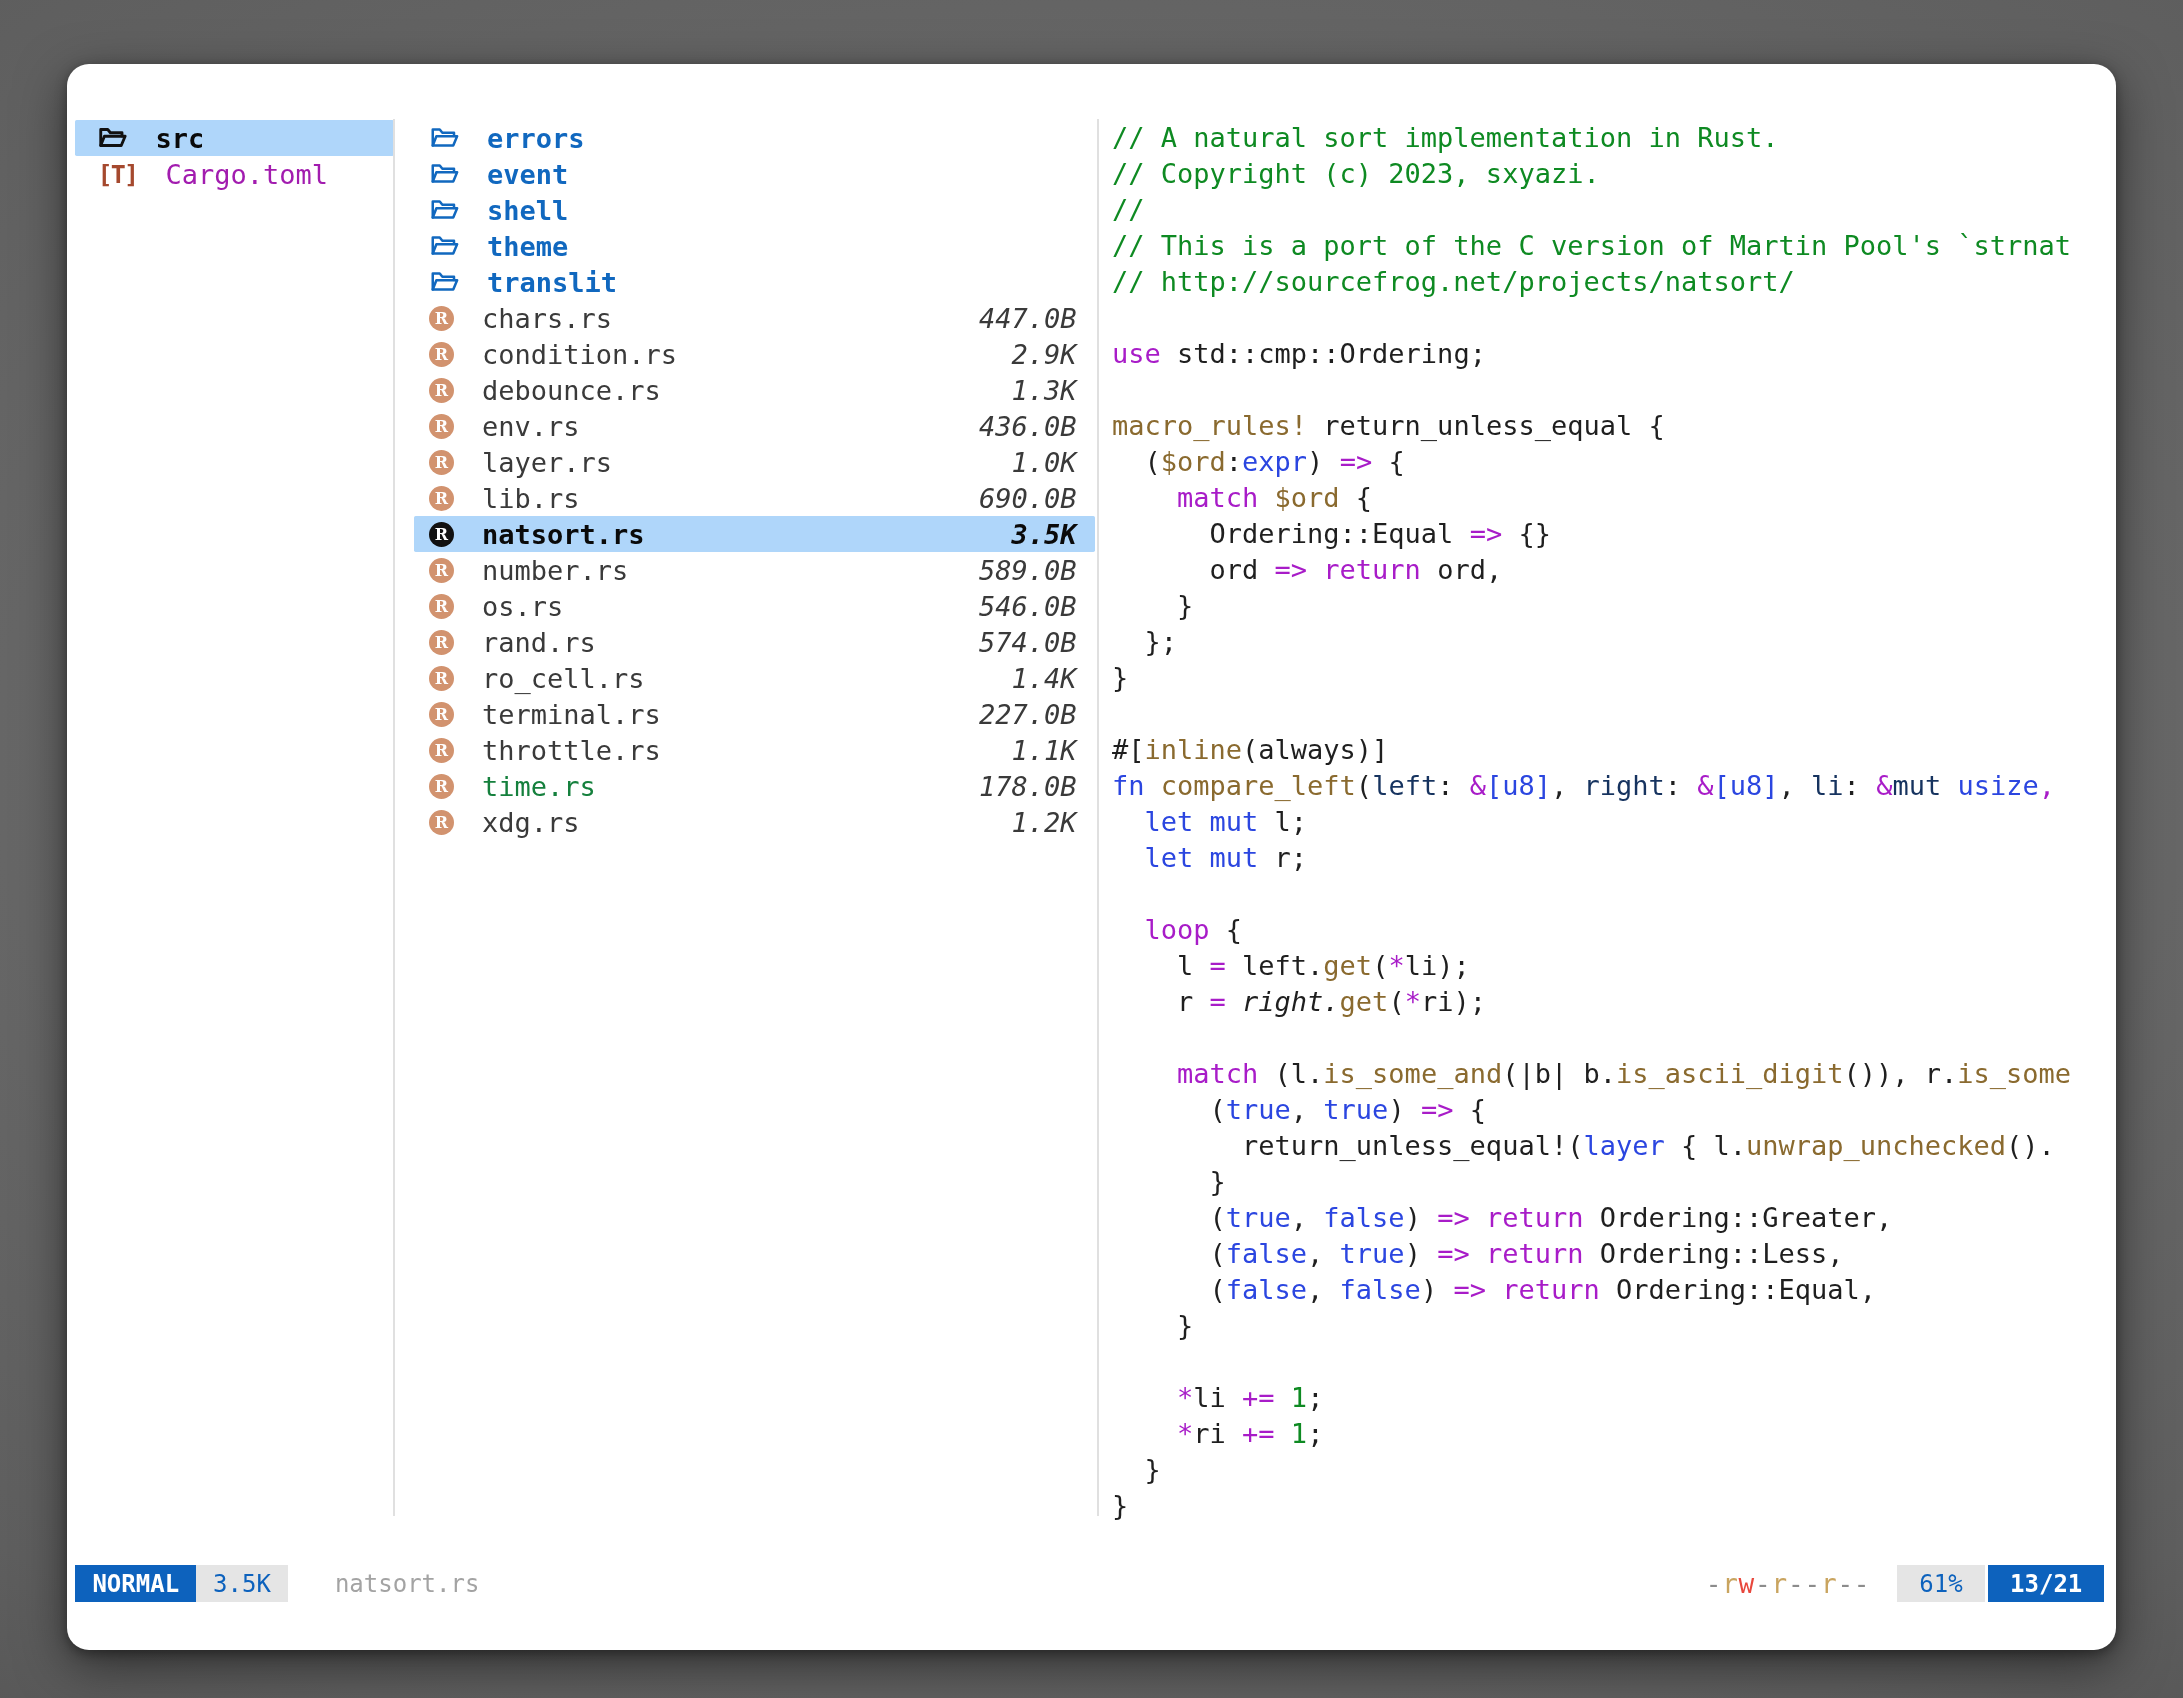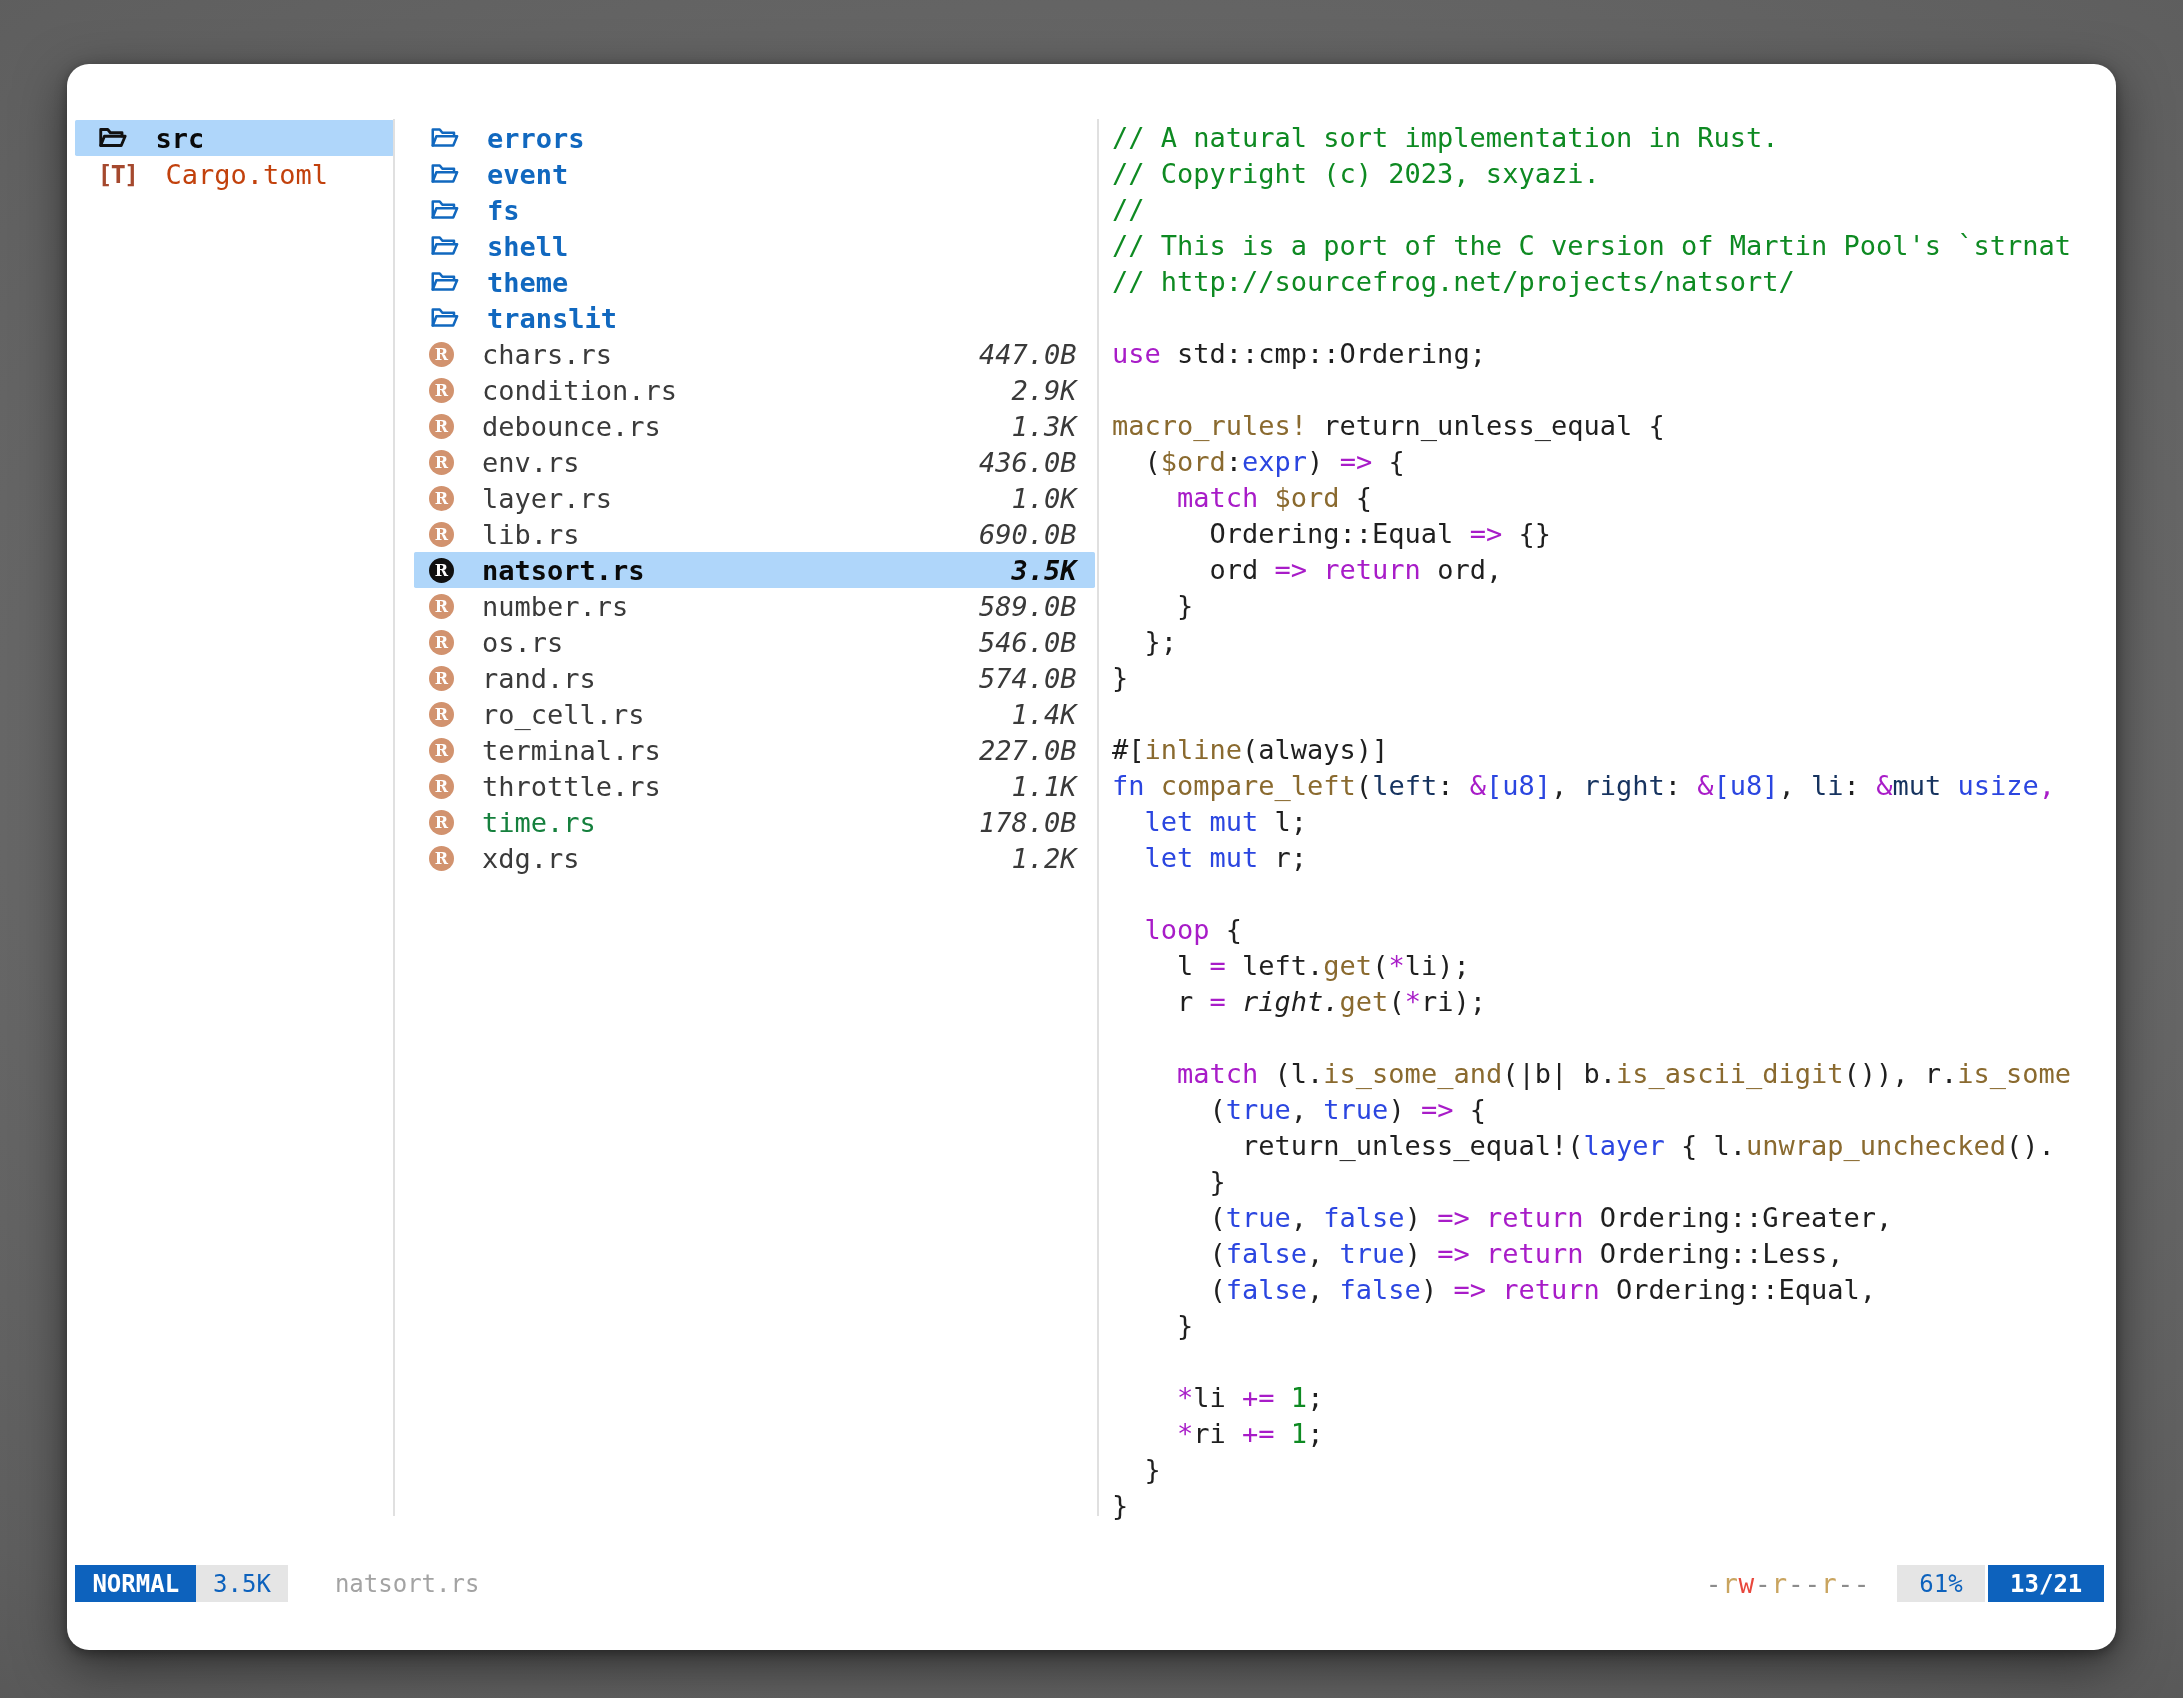--- a/index.html
+++ b/index.html
@@ -58,37 +58,33 @@
 <body>
 
 <div class="screen">
   <div class="window">
 
     <div class="pane parent" id="parent-pane">
         <div class="row dir sel" style="background: rgb(175, 214, 250);"><svg class="icon-folder" viewBox="0 0 24 24" fill="none" stroke="currentColor" stroke-width="2" stroke-linejoin="round" stroke-linecap="round" style="color: rgb(17, 17, 17); stroke-width: 2.3;">
     <path d="M3 18V5.2h5.6l2.1 2.6H20v2.6"></path>
     <path d="M3 18l2.9-7.4h16.6L19.4 18z"></path>
   </svg><span class="label" style="color: rgb(10, 10, 10);">src</span></div>
-        <div class="row"><span class="icon-toml" style="color: rgb(165, 73, 46);">[T]</span><span class="label" style="color: #c2410c;">Cargo.toml</span></div>
+        <div class="row"><span class="icon-toml" style="color: rgb(165, 73, 46);">[T]</span><span class="label" style="color: #a21caf;">Cargo.toml</span></div>
       </div>
     <div class="vdivider d1"></div>
 
     <div class="pane current" id="current-pane">
         <div class="row dir"><svg class="icon-folder" viewBox="0 0 24 24" fill="none" stroke="currentColor" stroke-width="2" stroke-linejoin="round" stroke-linecap="round" style="color: rgb(17, 104, 191);">
     <path d="M3 18V5.2h5.6l2.1 2.6H20v2.6"></path>
     <path d="M3 18l2.9-7.4h16.6L19.4 18z"></path>
   </svg><span class="label" style="color: rgb(17, 104, 191);">errors</span></div>
         <div class="row dir"><svg class="icon-folder" viewBox="0 0 24 24" fill="none" stroke="currentColor" stroke-width="2" stroke-linejoin="round" stroke-linecap="round" style="color: rgb(17, 104, 191);">
     <path d="M3 18V5.2h5.6l2.1 2.6H20v2.6"></path>
     <path d="M3 18l2.9-7.4h16.6L19.4 18z"></path>
   </svg><span class="label" style="color: rgb(17, 104, 191);">event</span></div>
-        <div class="row dir"><svg class="icon-folder" viewBox="0 0 24 24" fill="none" stroke="currentColor" stroke-width="2" stroke-linejoin="round" stroke-linecap="round" style="color: rgb(17, 104, 191);">
-    <path d="M3 18V5.2h5.6l2.1 2.6H20v2.6"></path>
-    <path d="M3 18l2.9-7.4h16.6L19.4 18z"></path>
-  </svg><span class="label" style="color: rgb(17, 104, 191);">fs</span></div>
         <div class="row dir"><svg class="icon-folder" viewBox="0 0 24 24" fill="none" stroke="currentColor" stroke-width="2" stroke-linejoin="round" stroke-linecap="round" style="color: rgb(17, 104, 191);">
     <path d="M3 18V5.2h5.6l2.1 2.6H20v2.6"></path>
     <path d="M3 18l2.9-7.4h16.6L19.4 18z"></path>
   </svg><span class="label" style="color: rgb(17, 104, 191);">shell</span></div>
         <div class="row dir"><svg class="icon-folder" viewBox="0 0 24 24" fill="none" stroke="currentColor" stroke-width="2" stroke-linejoin="round" stroke-linecap="round" style="color: rgb(17, 104, 191);">
     <path d="M3 18V5.2h5.6l2.1 2.6H20v2.6"></path>
     <path d="M3 18l2.9-7.4h16.6L19.4 18z"></path>
   </svg><span class="label" style="color: rgb(17, 104, 191);">theme</span></div>
         <div class="row dir"><svg class="icon-folder" viewBox="0 0 24 24" fill="none" stroke="currentColor" stroke-width="2" stroke-linejoin="round" stroke-linecap="round" style="color: rgb(17, 104, 191);">
     <path d="M3 18V5.2h5.6l2.1 2.6H20v2.6"></path>

